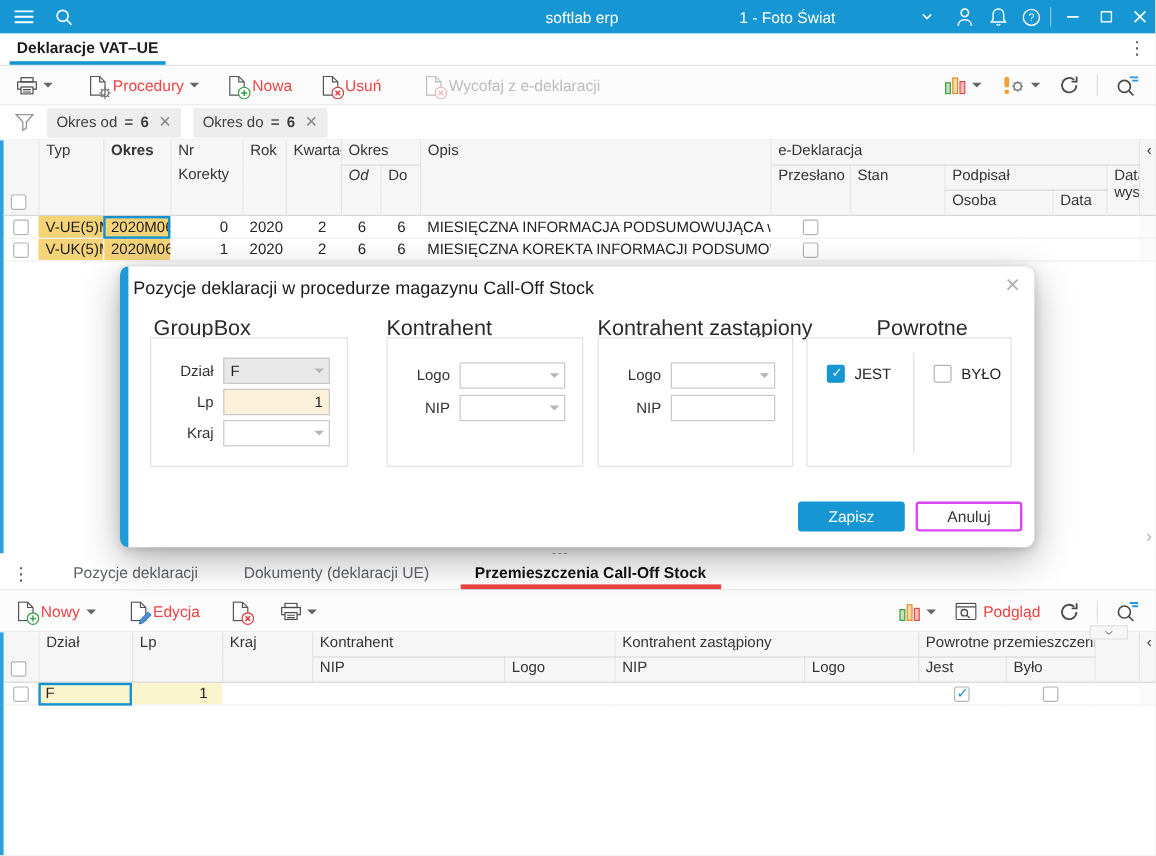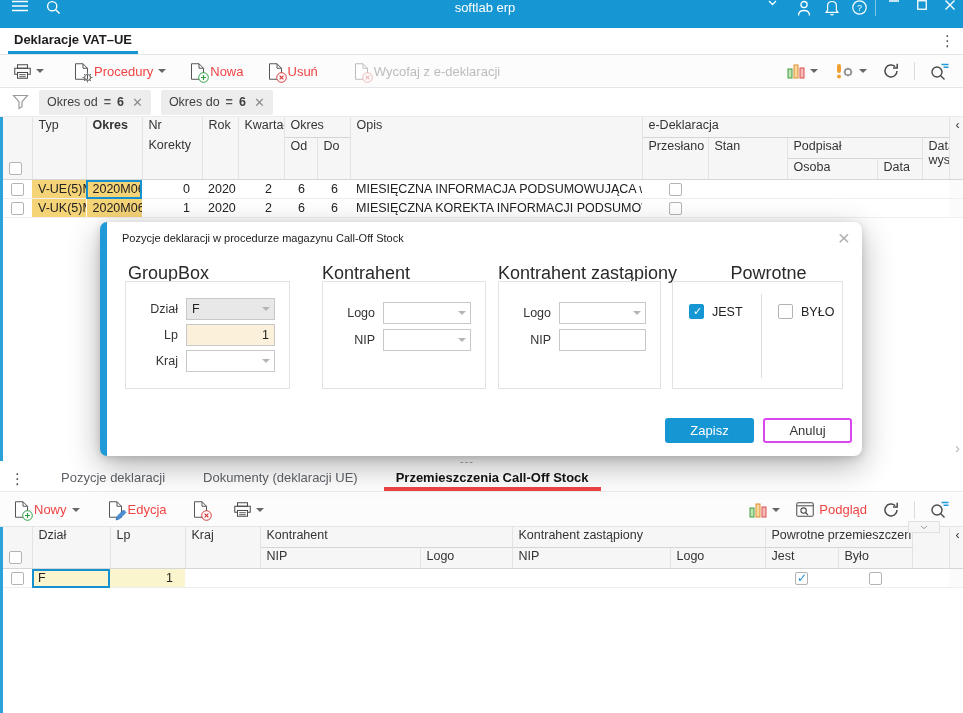--- a/index.html
+++ b/index.html
@@ -2,21 +2,21 @@
 <html><head>
 <meta charset="utf-8">
 <style>
   html,body{margin:0;padding:0;background:#e9e9e9;}
   .app{position:relative;width:963px;height:713px;background:#fff;overflow:hidden;
        font-family:"Liberation Sans","DejaVu Sans",sans-serif;font-size:12.5px;color:#222;}
   .abs{position:absolute;}
 
   
   .titlebar{position:absolute;left:0;top:0;width:963px;height:28px;background:#1697d3;color:#fff;}
-  .titlebar .tb-item{position:absolute;top:0;height:28px;display:flex;align-items:flex-start;justify-content:center;}
+  .titlebar .tb-item{position:absolute;top:0;height:28px;display:flex;align-items:center;justify-content:center;}
   .tb-text{font-size:13px;color:#fff;white-space:nowrap;}
 
   
   .tabbar{position:absolute;left:0;top:28px;width:963px;height:27px;background:#fff;border-bottom:1px solid #e4e4e4;box-sizing:border-box;}
   .main-tab{position:absolute;left:8px;top:0;height:26px;line-height:24px;padding:0 6px;font-weight:bold;font-size:13px;color:#1d1d1d;border-bottom:3px solid #1697d3;box-sizing:border-box;}
   .kebab{color:#555;font-size:15px;line-height:14px;letter-spacing:0;}
 
   
   .toolbar{position:absolute;left:0;width:963px;height:33px;background:#fcfcfc;border-bottom:1px solid #e5e5e5;box-sizing:border-box;display:flex;align-items:center;}
   .tbtn{display:flex;align-items:center;gap:5px;padding:0 8px;height:26px;color:#ef4444;font-size:13px;white-space:nowrap;cursor:default;}
@@ -56,21 +56,21 @@
 
   
   .btabbar{position:absolute;left:0;top:466px;width:963px;height:26px;background:#fff;border-bottom:1px solid #e9e9e9;box-sizing:border-box;display:flex;align-items:stretch;}
   .btab{line-height:24px;padding:0 12px;color:#5f6368;font-size:13px;white-space:nowrap;box-sizing:border-box;}
   .btab.active{color:#141414;font-weight:bold;border-bottom:4px solid #ef4444;}
 
   
   .modal{position:absolute;left:100px;top:222px;width:762px;height:234px;background:#fff;border-radius:8px;
          box-shadow:0 10px 32px rgba(0,0,0,.30), 0 2px 8px rgba(0,0,0,.15);z-index:50;}
   .modal::before{content:"";position:absolute;left:0;top:0;bottom:0;width:7px;background:#1f9ad6;border-radius:8px 0 0 8px;}
-  .mtitle{position:absolute;left:22px;top:10px;font-size:11px;color:#1c1c1c;}
+  .mtitle{position:absolute;left:11px;top:10px;font-size:15px;color:#1c1c1c;}
   .mclose{position:absolute;right:12px;top:4px;font-size:21px;color:#b0b0b0;}
   .glabel{position:absolute;top:41px;font-size:18px;color:#2a2a2a;text-align:center;}
   .gbox{position:absolute;top:59px;height:108px;border:1px solid #e2e2e2;box-sizing:border-box;background:#fff;}
   .frow{position:absolute;left:6px;right:14px;height:22px;display:flex;align-items:center;}
   .flabel{width:46px;text-align:right;margin-right:8px;color:#333;flex:0 0 auto;}
   .ffield{flex:1;height:22px;border:1px solid #c8c8c8;box-sizing:border-box;display:flex;align-items:center;padding:0 5px;position:relative;background:#fff;color:#222;}
   .ffield.ro{background:#e8e8e8;}
   .ffield.cream{background:#fbf1da;justify-content:flex-end;}
   .ffield .fcaret{position:absolute;right:4px;top:8px;width:0;height:0;border:4px solid transparent;border-top-color:#b5b5b5;}
   .mbtn{position:absolute;top:196px;width:89px;height:25px;border-radius:3px;display:flex;align-items:center;justify-content:center;font-size:13px;box-sizing:border-box;}
@@ -95,20 +95,23 @@
         </svg>
     </div>
     <div class="tb-item" style="left:40px;width:26px;">
       <svg width="15" height="15">
           <circle cx="6.2" cy="6.2" r="4.6" fill="none" stroke="#fff" stroke-width="1.4"></circle>
           <line x1="9.7" y1="9.7" x2="13.6" y2="13.6" stroke="#fff" stroke-width="1.4"></line>
         </svg>
     </div>
     <div class="tb-item" style="left:430px;width:110px;">
       <span class="tb-text">softlab erp</span>
+    </div>
+    <div class="tb-item" style="left:598px;width:190px;justify-content:flex-start;">
+      <span class="tb-text" style="margin-left:18px;">1 - Foto Świat</span>
     </div>
     <div class="tb-item" style="left:762px;width:20px;">
       <svg width="9" height="6">
           <path d="M1 1l3.5 3.5L8 1" fill="none" stroke="#fff" stroke-width="1.3"></path>
         </svg>
     </div>
     <div class="tb-item" style="left:793px;width:22px;">
       <svg width="14" height="16">
           <circle cx="7" cy="4.6" r="3.1" fill="none" stroke="#fff" stroke-width="1.3"></circle>
           <path d="M1.5 15.5c0-3.2 2.4-5 5.5-5s5.5 1.8 5.5 5" fill="none" stroke="#fff" stroke-width="1.3"></path>
@@ -314,21 +317,21 @@
               <div style="margin-top:6px;">Korekty</div>
             </th>
         <th rowspan="3"><span>Rok</span></th>
         <th rowspan="3"><span>Kwartał</span></th>
         <th colspan="2"><span>Okres</span></th>
         <th rowspan="3"><span>Opis</span></th>
         <th colspan="5"><span>e-Deklaracja</span></th>
         <th rowspan="3" class="arrowcol">‹</th>
       </tr>
       <tr>
-        <th rowspan="2" style="vertical-align:top;"><span>Od</span></th>
+        <th rowspan="2" style="vertical-align:top;font-style:italic;"><span>Od</span></th>
         <th rowspan="2" style="vertical-align:top;"><span>Do</span></th>
         <th rowspan="2" style="vertical-align:top;"><span>Przesłano</span></th>
         <th rowspan="2" style="vertical-align:top;margin-left:24px;"><span>Stan</span></th>
         <th colspan="2"><span>Podpisał</span></th>
         <th rowspan="2" style="vertical-align:top;">
               <div>Data</div>
               <div>wys</div>
             </th>
       </tr>
       <tr>

